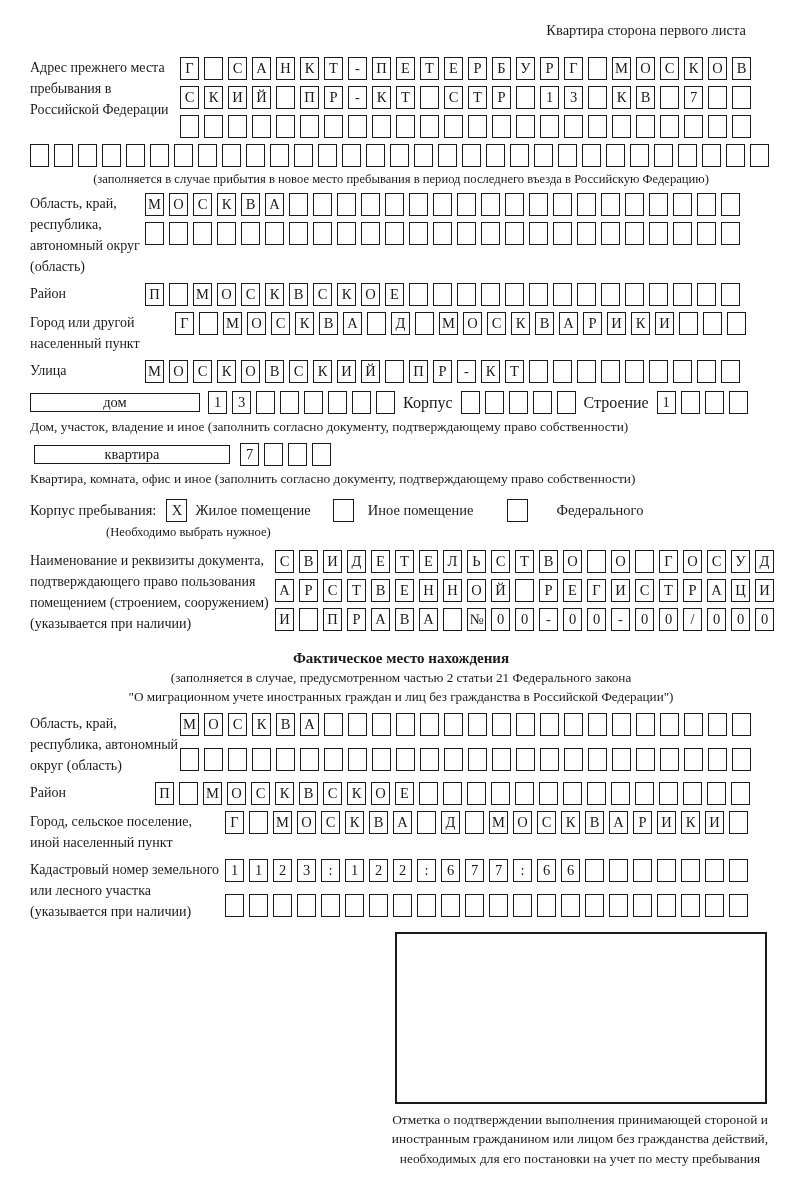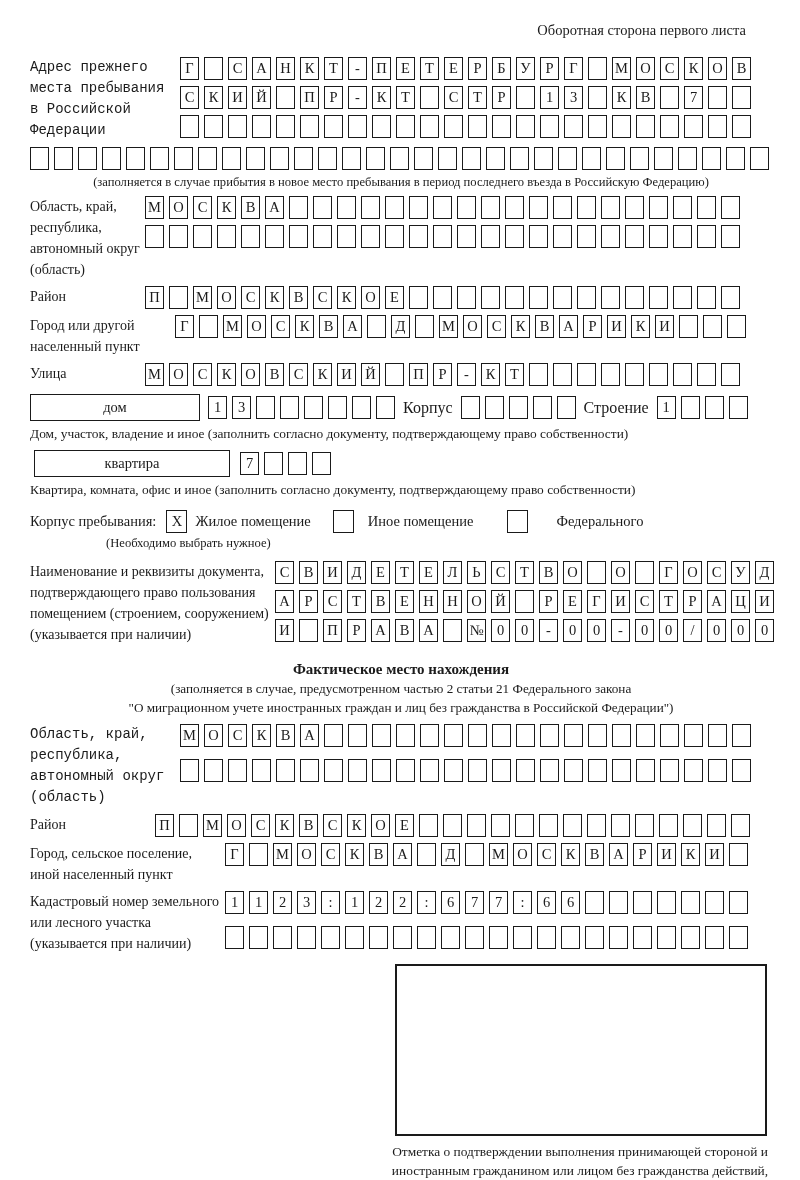--- a/index.html
+++ b/index.html
@@ -3,40 +3,40 @@
 <meta charset="utf-8">
 <style>
   html,body{margin:0;padding:0;background:#ffffff;}
   body{width:800px;height:1180px;overflow:hidden;color:#1b1b1b;
        font-family:"Liberation Serif","DejaVu Serif",serif;}
   .page{padding:6px 28px 0 30px;position:relative;}
   .note-right{text-align:right;font-size:14.5px;margin-top:16px;padding-right:26px;}
 
   .grp{display:flex;align-items:flex-start;margin-top:6px;}
   .lbl{font-size:14px;line-height:1.5;flex:0 0 auto;}
-  .lw150{width:150px;font-family:Liberation Mono, monospace;}
+  .lw150{width:150px;}
   .lw115{width:115px;}
   .lw125{width:125px;}
   .lw145{width:145px;}
   .lw195{width:195px;}
   .lw245{width:245px;}
   .colrows{display:flex;flex-direction:column;gap:6px;}
   .gap12{gap:12px;}
 
   .cellrow{display:flex;gap:5px;flex-wrap:nowrap;}
   .cell{box-sizing:border-box;width:19px;height:23px;border:1.7px solid #1a1a1a;
         display:inline-flex;align-items:center;justify-content:center;
         font-size:14.5px;line-height:1;flex:0 0 auto;background:#fff;}
 
   .caption{font-size:12.6px;text-align:center;margin-top:5px;}
   .caption-left{font-size:13.4px;text-align:left;margin-top:5px;}
   .sec-title{font-size:15.5px;font-weight:bold;text-align:center;margin-top:8px;}
 
   .house-row{display:flex;align-items:center;margin-top:8px;}
-  .wide-box{box-sizing:border-box;border:1.7px solid #1a1a1a;height:27px;
+  .wide-box{box-sizing:border-box;border:1.7px solid #1a1a1a;height:19px;
             display:flex;align-items:center;justify-content:center;font-size:14.5px;background:#fff;}
   .inline-lbl{font-size:16px;margin:0 8px;}
 
   .stay-row{display:flex;align-items:center;font-size:14.5px;margin-top:12px;}
   .cb{box-sizing:border-box;width:21px;height:23px;border:1.7px solid #1a1a1a;
       display:inline-flex;align-items:center;justify-content:center;font-size:14.5px;background:#fff;}
   .stay-note{font-size:12.6px;margin-left:76px;margin-top:3px;}
 
   .fact-title{font-size:15px;font-weight:bold;text-align:center;margin-top:16px;}
   .fact-cap{font-size:13.2px;text-align:center;margin-top:3px;}
@@ -44,21 +44,21 @@
   .mark-box{box-sizing:border-box;width:372px;height:172px;border:2px solid #1a1a1a;
             margin-left:365px;margin-top:10px;background:#fff;}
   .mark-caption{width:440px;margin-left:330px;text-align:center;font-size:13.4px;
                 line-height:1.45;margin-top:6px;}
 </style>
 </head>
 <body>
 
 <div class="page">
 
-  <div class="note-right">Оборотная сторона первого листа</div>
+  <div class="note-right">Квартира сторона первого листа</div>
 
   <div class="grp" style="margin-top:18px;">
     <div class="lbl lw150">Адрес прежнего места пребывания в Российской Федерации</div>
     <div class="colrows">
       <div class="cellrow">
           <span class="cell">Г</span>
           <span class="cell"></span>
           <span class="cell">С</span>
           <span class="cell">А</span>
           <span class="cell">Н</span>

